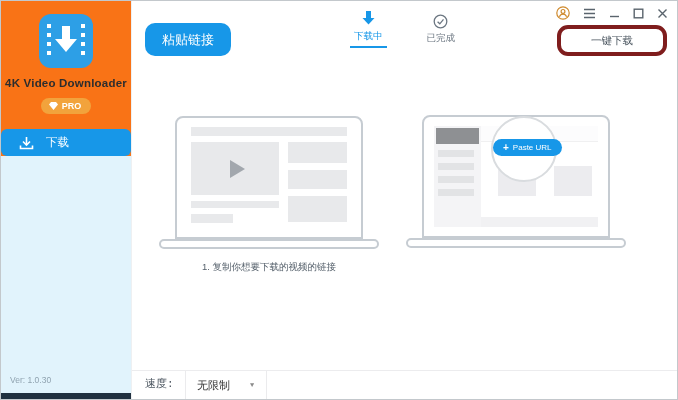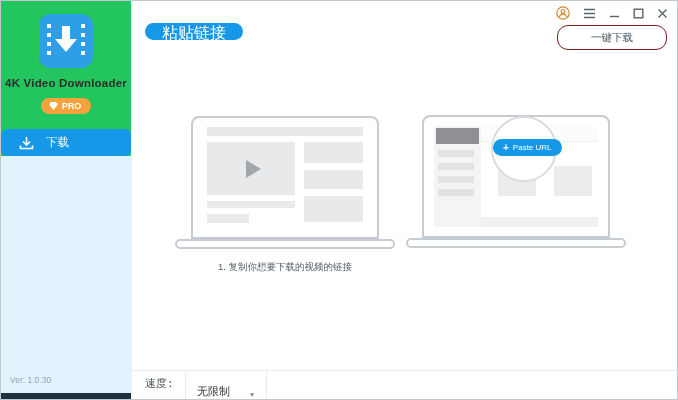--- a/index.html
+++ b/index.html
@@ -1,56 +1,56 @@
 <!DOCTYPE html>
 <html><head>
 <meta charset="utf-8">
 <style>
   html,body{margin:0;padding:0;background:#e9e9e9;font-family:"Liberation Sans",sans-serif;}
   .window{width:678px;height:400px;background:#fff;position:relative;display:flex;
           box-sizing:border-box;border:1px solid #c3c8cc;overflow:hidden;}
 
   
-  .sidebar{width:130px;display:flex;flex-direction:column;background:#22c55e;flex-shrink:0;}
+  .sidebar{width:130px;display:flex;flex-direction:column;background:#f97316;flex-shrink:0;}
   .logo-tile{width:54px;height:54px;background:#2d9fe6;border-radius:12px;margin:13px auto 9px;
              display:flex;align-items:center;justify-content:center;}
   .app-name{font-size:11.5px;font-weight:bold;color:#2d2d2d;text-align:center;letter-spacing:.2px;}
   .pro-badge{margin:9px auto 0;background:#f2a33c;color:#fff;font-size:9px;font-weight:bold;
              border-radius:10px;padding:3px 10px 3px 8px;display:flex;align-items:center;gap:4px;width:fit-content;}
   .nav{margin-top:15px;}
   .nav-item{height:27px;display:flex;align-items:center;gap:12px;padding-left:18px;
             font-size:11.5px;color:#333;cursor:pointer;}
   .nav-item.active{background:#1797e8;color:#fff;border-radius:6px;}
   .nav-item .nicon{display:flex;align-items:center;}
   .sidebar-fill{flex:1;background:#e1f3fc;position:relative;}
   .version{position:absolute;left:9px;bottom:8px;font-size:8.5px;color:#90a3b0;}
   .sidebar-strip{height:6px;background:#20303f;}
 
   
   .main-col{flex:1;display:flex;flex-direction:column;border-left:1px solid #eef0f2;min-width:0;}
 
   
   .topbar{height:60px;position:relative;flex-shrink:0;}
   .paste-btn{position:absolute;left:13px;top:22px;background:#1797e8;color:#fff;border:none;
-             border-radius:10px;height:17px;padding:0 17px;font-size:16px;cursor:pointer;
+             border-radius:10px;height:33px;padding:0 17px;font-size:13px;cursor:pointer;
              font-family:"Liberation Sans",sans-serif;}
   .tabs{position:absolute;left:0;right:0;top:9px;display:flex;justify-content:center;gap:36px;}
   .tab{display:flex;flex-direction:column;align-items:center;justify-content:flex-end;gap:3px;
        font-size:9.5px;color:#6b7681;padding:0 4px 3px;cursor:pointer;}
   .tab.active{color:#1797e8;border-bottom:2px solid #1797e8;}
   .win-controls{position:absolute;top:5px;right:9px;display:flex;gap:13px;align-items:center;}
   .win-controls span{display:flex;align-items:center;cursor:pointer;}
-  .one-click-btn{position:absolute;top:24px;right:10px;width:110px;height:25px;background:#fff;
-                 border:1px solid #7f1d1d;border-radius:11px;font-size:10.5px;color:#4a555f;
+  .one-click-btn{position:absolute;top:24px;right:10px;width:110px;height:31px;background:#fff;
+                 border:4px solid #7f1d1d;border-radius:11px;font-size:10.5px;color:#4a555f;
                  cursor:pointer;font-family:"Liberation Sans",sans-serif;}
 
   
   .content{flex:1;position:relative;background:#fff;}
   .step{position:absolute;width:260px;display:flex;flex-direction:column;align-items:center;}
-  .step-1{left:23px;top:55px;}
+  .step-1{left:7px;top:55px;}
   .step-2{left:254px;top:54px;}
   .screen{width:188px;height:123px;background:#fff;border:2px solid #c6ccd2;border-radius:8px 8px 0 0;
           box-sizing:border-box;position:relative;}
   .base{width:220px;height:10px;background:#fff;border:2px solid #c6ccd2;border-radius:6px;box-sizing:border-box;}
   .caption{margin-top:12px;font-size:9.5px;color:#55606b;white-space:nowrap;}
 
   
   .mock1{position:absolute;inset:9px 14px;}
   .m1-topbar{height:9px;background:#e8e9eb;margin-bottom:6px;}
   .m1-body{display:flex;gap:9px;}
@@ -78,21 +78,21 @@
              border:2px solid #d9dcdf;left:57px;top:-10px;z-index:2;}
   .paste-url-btn{position:absolute;left:59px;top:13px;z-index:3;background:#1797e8;color:#fff;
                  border:none;border-radius:9px;height:17px;padding:0 10px;font-size:8px;
                  display:flex;align-items:center;gap:4px;cursor:pointer;font-family:"Liberation Sans",sans-serif;}
   .plus-glyph{font-size:10px;line-height:1;font-weight:bold;}
 
   
   .statusbar{height:28px;border-top:1px solid #ececee;display:flex;align-items:stretch;flex-shrink:0;background:#fff;font-family:Liberation Mono, monospace;}
   .speed-label{line-height:27px;font-size:11px;color:#4c5660;margin-left:13px;}
   .speed-select{margin-left:11px;width:80px;border-left:1px solid #ebebed;border-right:1px solid #ebebed;
-                display:flex;align-items:flex-end;justify-content:center;gap:20px;font-size:11px;color:#333;cursor:pointer;}
+                display:flex;align-items:center;justify-content:center;gap:20px;font-size:11px;color:#333;cursor:pointer;}
   .caret{font-size:7px;color:#8a8a8a;}
 </style>
 </head>
 <body>
 
 <div class="window">
 
   <aside class="sidebar">
     <div class="logo-tile">
       <svg width="44" height="44" viewBox="0 0 44 44">
@@ -137,20 +137,40 @@
       <div class="version">Ver: 1.0.30</div>
     </div>
     <div class="sidebar-strip"></div>
   </aside>
 
   <div class="main-col">
 
     <header class="topbar">
       <button class="paste-btn">粘贴链接</button>
 
+      <div class="tabs">
+        <div class="tab active">
+          <span style="display:flex;">
+            <svg width="17" height="17" viewBox="0 0 17 17" fill="#1797e8">
+              <rect x="6" y="1" width="5" height="7"></rect>
+                <polygon points="2.5,8 14.5,8 8.5,14.5"></polygon>
+            </svg>
+          </span>
+          <span>下载中</span>
+        </div>
+        <div class="tab">
+          <span style="display:flex;">
+            <svg width="15" height="15" viewBox="0 0 15 15" fill="none" stroke="#6b7681" stroke-width="1.3">
+              <circle cx="7.5" cy="7.5" r="6.3"></circle>
+                <path d="M4.6 7.7 L6.8 9.8 L10.5 5.4"></path>
+            </svg>
+          </span>
+          <span>已完成</span>
+        </div>
+      </div>
 
       <div class="win-controls">
         <span>
           <svg width="14" height="14" viewBox="0 0 14 14" fill="none" stroke="#cf8a2d" stroke-width="1.2">
             <circle cx="7" cy="7" r="6.2"></circle>
               <circle cx="7" cy="5.4" r="1.9"></circle>
               <path d="M3.4 10.8c.7-1.8 2-2.6 3.6-2.6s2.9.8 3.6 2.6"></path>
           </svg>
         </span>
         <span>

